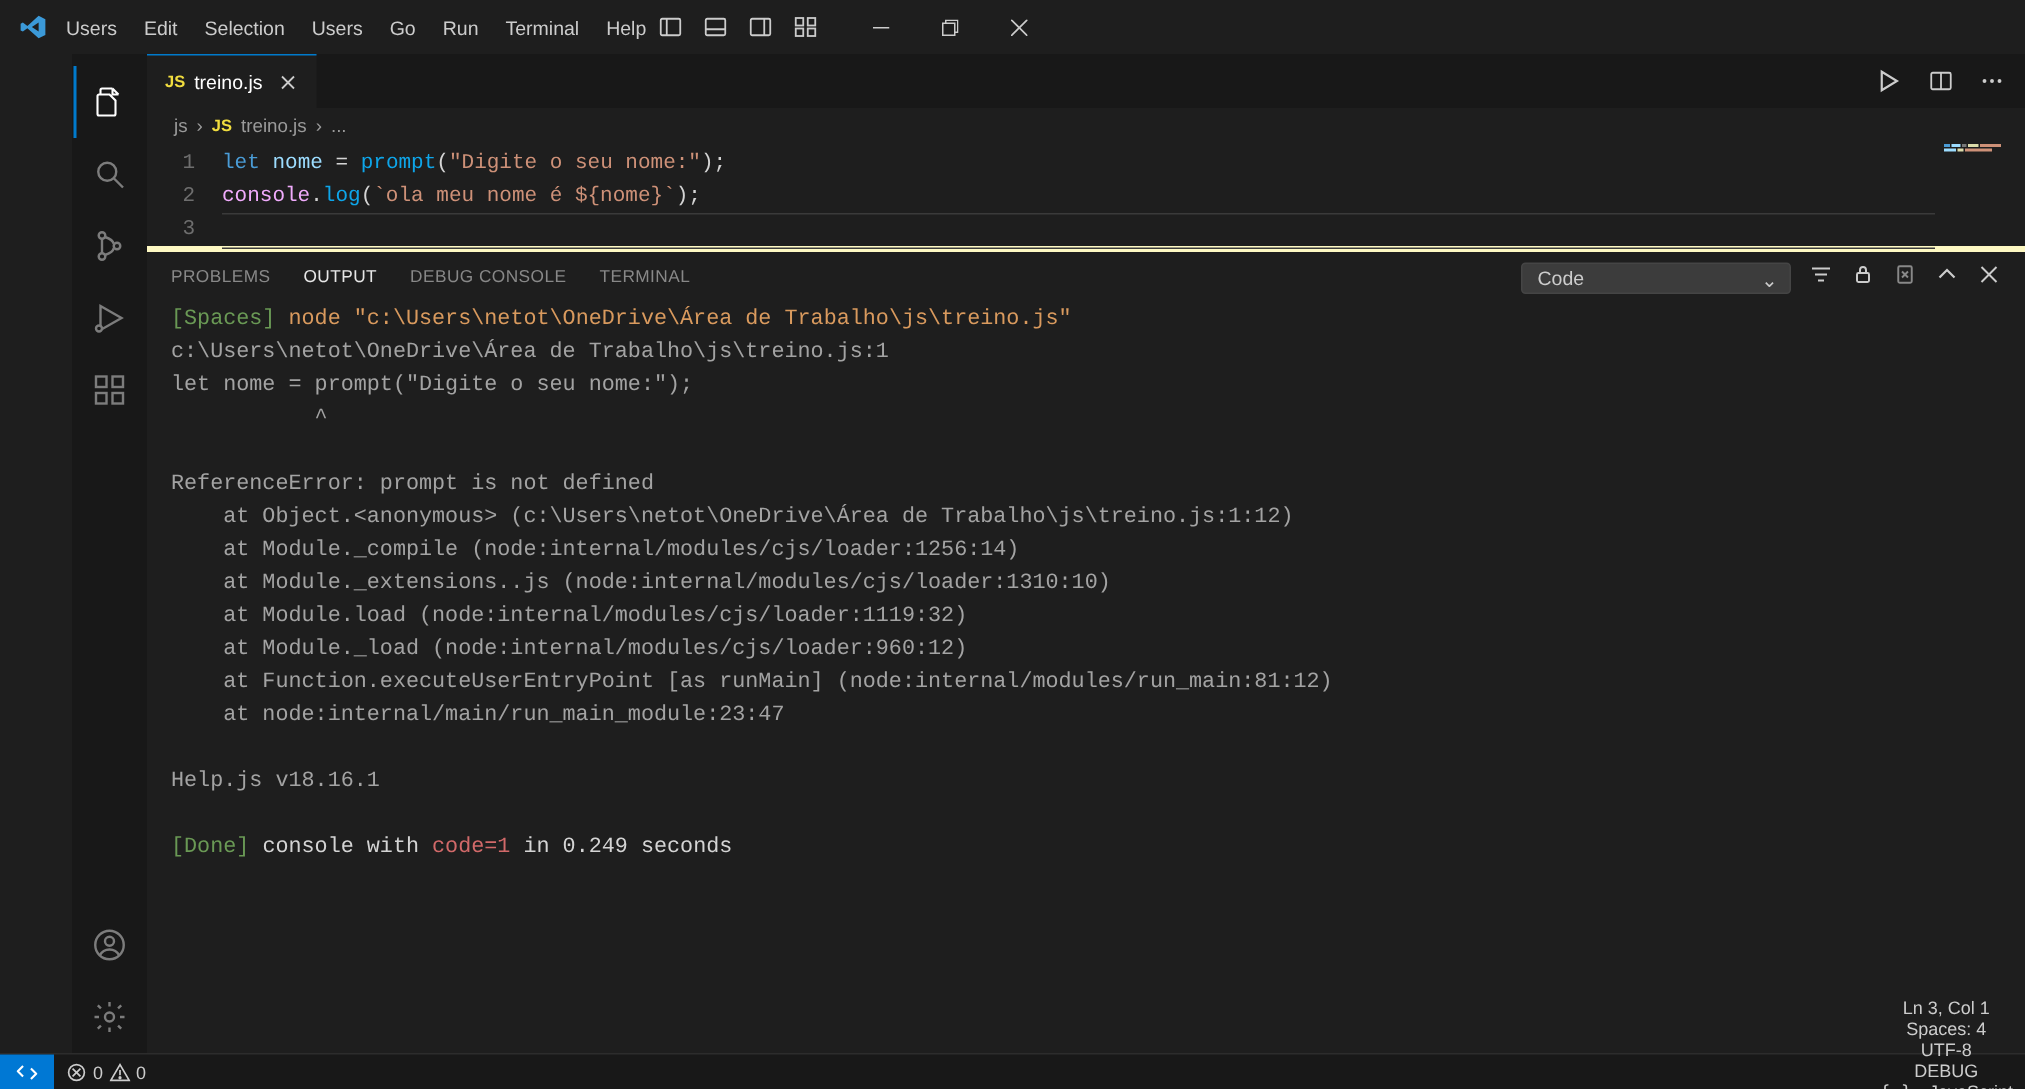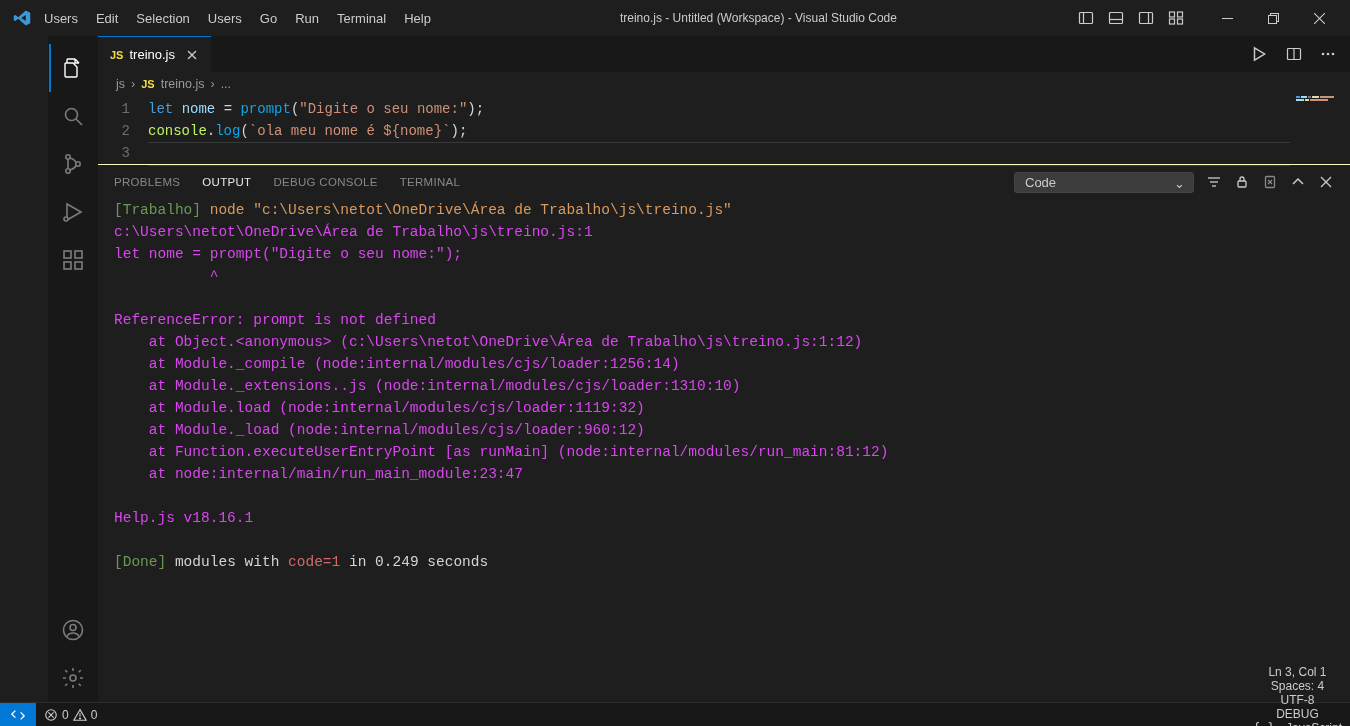--- a/index.html
+++ b/index.html
@@ -106,60 +106,60 @@
 .code-line.current { background:#2a2a2a00; }
 .code-line.current::before {
   content:''; position:absolute; left:0; right:60px; height:22px; border-top:1px solid #3a3a3a; border-bottom:1px solid #3a3a3a; pointer-events:none;
 }
 .tk-kw { color:#4a9cd6; }
 .tk-var { color:#9cdcfe; }
 .tk-fn { color:#0ea5e9; }
 .tk-str { color:#ce9178; }
 .tk-tmpl { color:#ce9178; }
 .tk-op { color:#d4d4d4; }
-.tk-obj { color:#bef264; }
+.tk-obj { color:#f0abfc; }
 
 .minimap { position:absolute; right:14px; top:0; width:40px; height:18px;}
 .minimap-line { height:2px; margin-bottom:1px; display:flex; gap:1px;}
 .minimap-line span { height:2px; display:inline-block;}
 
 .panel {
-  border-top:1px solid #fef9c3;
+  border-top:4px solid #fef9c3;
   background:#1e1e1e;
   display:flex; flex-direction:column;
   height: 440px;
 }
 .panel-tabs {
   display:flex; align-items:center; height:34px;
   padding:0 16px;
   gap:22px;
   font-size:11.5px;
   color:#888;
 }
 .panel-tab { cursor:pointer; letter-spacing:0.3px;}
 .panel-tab.active { color:#e7e7e7;}
-.panel-tabs .panel-right { margin-left:auto; display:flex; align-items:center; gap:12px;}
+.panel-tabs .panel-right { margin-left:auto; display:flex; gap:12px;}
 .panel-select {
   background:#3c3c3c; color:#ccc; border:1px solid #454545; border-radius:3px;
   padding:2px 26px 2px 10px; font-size:13px; position:relative; cursor:pointer; width:180px;
 }
 .panel-icon-btn { cursor:pointer; color:#ccc; }
 
 .output {
   flex:1;
   font-family: Consolas, "Courier New", monospace;
   font-size:14.5px;
   padding:0 16px 10px 16px;
   overflow:auto;
   line-height:22px;
   white-space:pre;
 }
 .o-run { color:#6a9955; }
 .o-cmd { color:#d99a5e; }
-.o-err { color:#d946ef;}
+.o-err { color:#a3a3a3;}
 .o-done { color:#6a9955;}
 .o-exit { color:#d4d4d4;}
 .o-code { color:#d16969;}
 
 .statusbar {
   height:24px;
   background:#181818;
   border-top:1px solid #2c2c2c;
   display:flex; align-items:center;
   font-size:12px;
@@ -187,21 +187,20 @@
   <div class="menu">
     <div class="menu-item">Users</div>
     <div class="menu-item">Edit</div>
     <div class="menu-item">Selection</div>
     <div class="menu-item">Users</div>
     <div class="menu-item">Go</div>
     <div class="menu-item">Run</div>
     <div class="menu-item">Terminal</div>
     <div class="menu-item">Help</div>
   </div>
-  <div class="title">treino.js - Untitled (Workspace) - Visual Studio Code</div>
   <div class="layout-controls">
     <div class="layout-btn">
         <svg width="16" height="16" viewBox="0 0 16 16" fill="none" stroke="#ccc" stroke-width="1.2">
           <rect x="1.5" y="2.5" width="13" height="11" rx="1"></rect>
           <line x1="5.5" y1="2.5" x2="5.5" y2="13.5"></line>
         </svg>
       </div>
     <div class="layout-btn">
         <svg width="16" height="16" viewBox="0 0 16 16" fill="none" stroke="#ccc" stroke-width="1.2">
           <rect x="1.5" y="2.5" width="13" height="11" rx="1"></rect>
@@ -402,37 +401,37 @@
               </svg>
             </div>
           <div class="panel-icon-btn">
               <svg width="16" height="16" viewBox="0 0 16 16" stroke="#ccc" stroke-width="1.3">
                 <line x1="3" y1="3" x2="13" y2="13"></line>
                 <line x1="13" y1="3" x2="3" y2="13"></line>
               </svg>
             </div>
         </div>
       </div>
-      <div class="output" id="output"><span class="o-run">[Trabalho]</span><span class="o-cmd"> node "c:\Users\netot\OneDrive\Área de Trabalho\js\treino.js"</span>
+      <div class="output" id="output"><span class="o-run">[Spaces]</span><span class="o-cmd"> node "c:\Users\netot\OneDrive\Área de Trabalho\js\treino.js"</span>
 <span class="o-err">c:\Users\netot\OneDrive\Área de Trabalho\js\treino.js:1</span>
 <span class="o-err">let nome = prompt("Digite o seu nome:");</span>
 <span class="o-err">           ^</span>
 <span class="o-err"></span>
 <span class="o-err">ReferenceError: prompt is not defined</span>
 <span class="o-err">    at Object.&lt;anonymous&gt; (c:\Users\netot\OneDrive\Área de Trabalho\js\treino.js:1:12)</span>
 <span class="o-err">    at Module._compile (node:internal/modules/cjs/loader:1256:14)</span>
 <span class="o-err">    at Module._extensions..js (node:internal/modules/cjs/loader:1310:10)</span>
 <span class="o-err">    at Module.load (node:internal/modules/cjs/loader:1119:32)</span>
 <span class="o-err">    at Module._load (node:internal/modules/cjs/loader:960:12)</span>
 <span class="o-err">    at Function.executeUserEntryPoint [as runMain] (node:internal/modules/run_main:81:12)</span>
 <span class="o-err">    at node:internal/main/run_main_module:23:47</span>
 <span class="o-err"></span>
 <span class="o-err">Help.js v18.16.1</span>
 <span class="o-err"></span>
-<span class="o-done">[Done]</span><span class="o-exit"> modules with </span><span class="o-code">code=1</span><span class="o-exit"> in 0.249 seconds</span>
+<span class="o-done">[Done]</span><span class="o-exit"> console with </span><span class="o-code">code=1</span><span class="o-exit"> in 0.249 seconds</span>
 </div>
     </div>
   </div>
 </div>
 
 <div class="statusbar">
   <div class="remote">
     <svg width="14" height="14" viewBox="0 0 16 16" fill="none" stroke="#fff" stroke-width="1.6">
         <path d="M5 3 1 7l4 4M11 5l4 4-4 4"></path>
       </svg>

